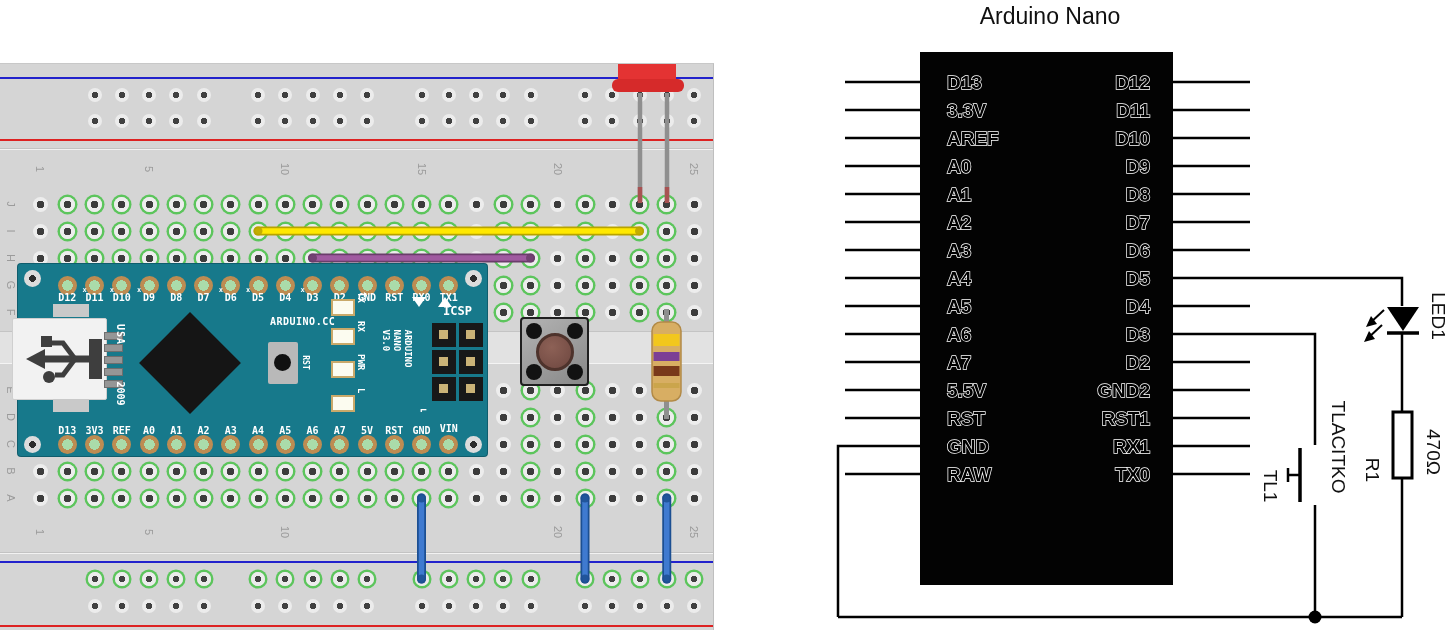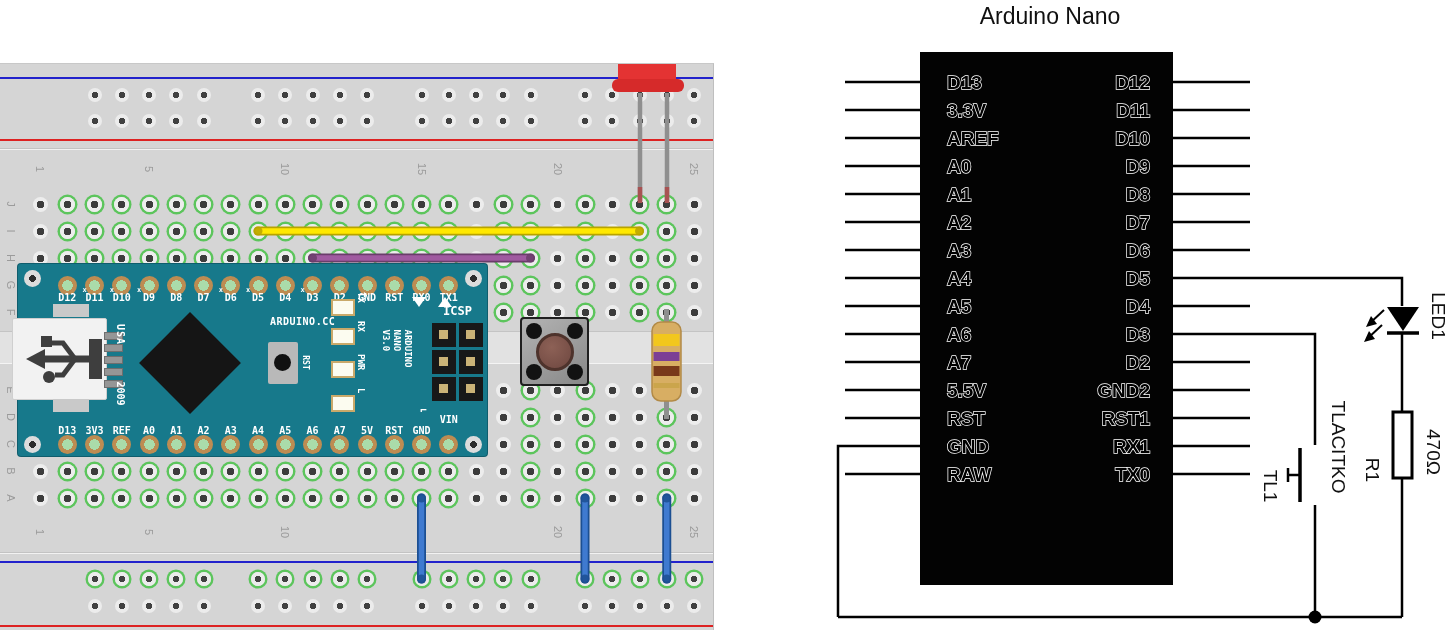--- a/index.html
+++ b/index.html
@@ -488,21 +488,21 @@
         <div class="pinlabel" style="left: 299px; top: 361px;">A6</div>
         <div class="pad" style="left: 330.25px; top: 370.5px;"></div>
         <div class="pinlabel" style="left: 326.25px; top: 361px;">A7</div>
         <div class="pad" style="left: 357.5px; top: 370.5px;"></div>
         <div class="pinlabel" style="left: 353.5px; top: 361px;">5V</div>
         <div class="pad" style="left: 384.75px; top: 370.5px;"></div>
         <div class="pinlabel" style="left: 380.75px; top: 361px;">RST</div>
         <div class="pad" style="left: 412px; top: 370.5px;"></div>
         <div class="pinlabel" style="left: 408px; top: 361px;">GND</div>
         <div class="pad" style="left: 439.25px; top: 370.5px;"></div>
-        <div class="pinlabel" style="left: 435.25px; top: 350px;">VIN</div>
+        <div class="pinlabel" style="left: 435.25px; top: 359px;">VIN</div>
         <div class="cornerhole" style="left: 23.5px; top: 205.5px;"></div>
         <div class="cornerhole" style="left: 23.5px; top: 371.5px;"></div>
         <div class="cornerhole" style="left: 464.5px; top: 205.5px;"></div>
         <div class="cornerhole" style="left: 464.5px; top: 371.5px;"></div>
         <div style="position: absolute; left: 12px; top: 254px; width: 93px; height: 80px; background: rgb(242, 242, 242); border: 1px solid rgb(207, 207, 207); border-radius: 2px;">
           <svg width="93" height="80" viewBox="0 0 93 80">
             <g stroke="#3e3e3e" fill="none">
               <line x1="86" y1="40" x2="30" y2="40" stroke-width="7"></line>
               <polyline points="62,40 50,24 38,24" stroke-width="5"></polyline>
               <polyline points="62,40 50,56 42,56" stroke-width="5"></polyline>

